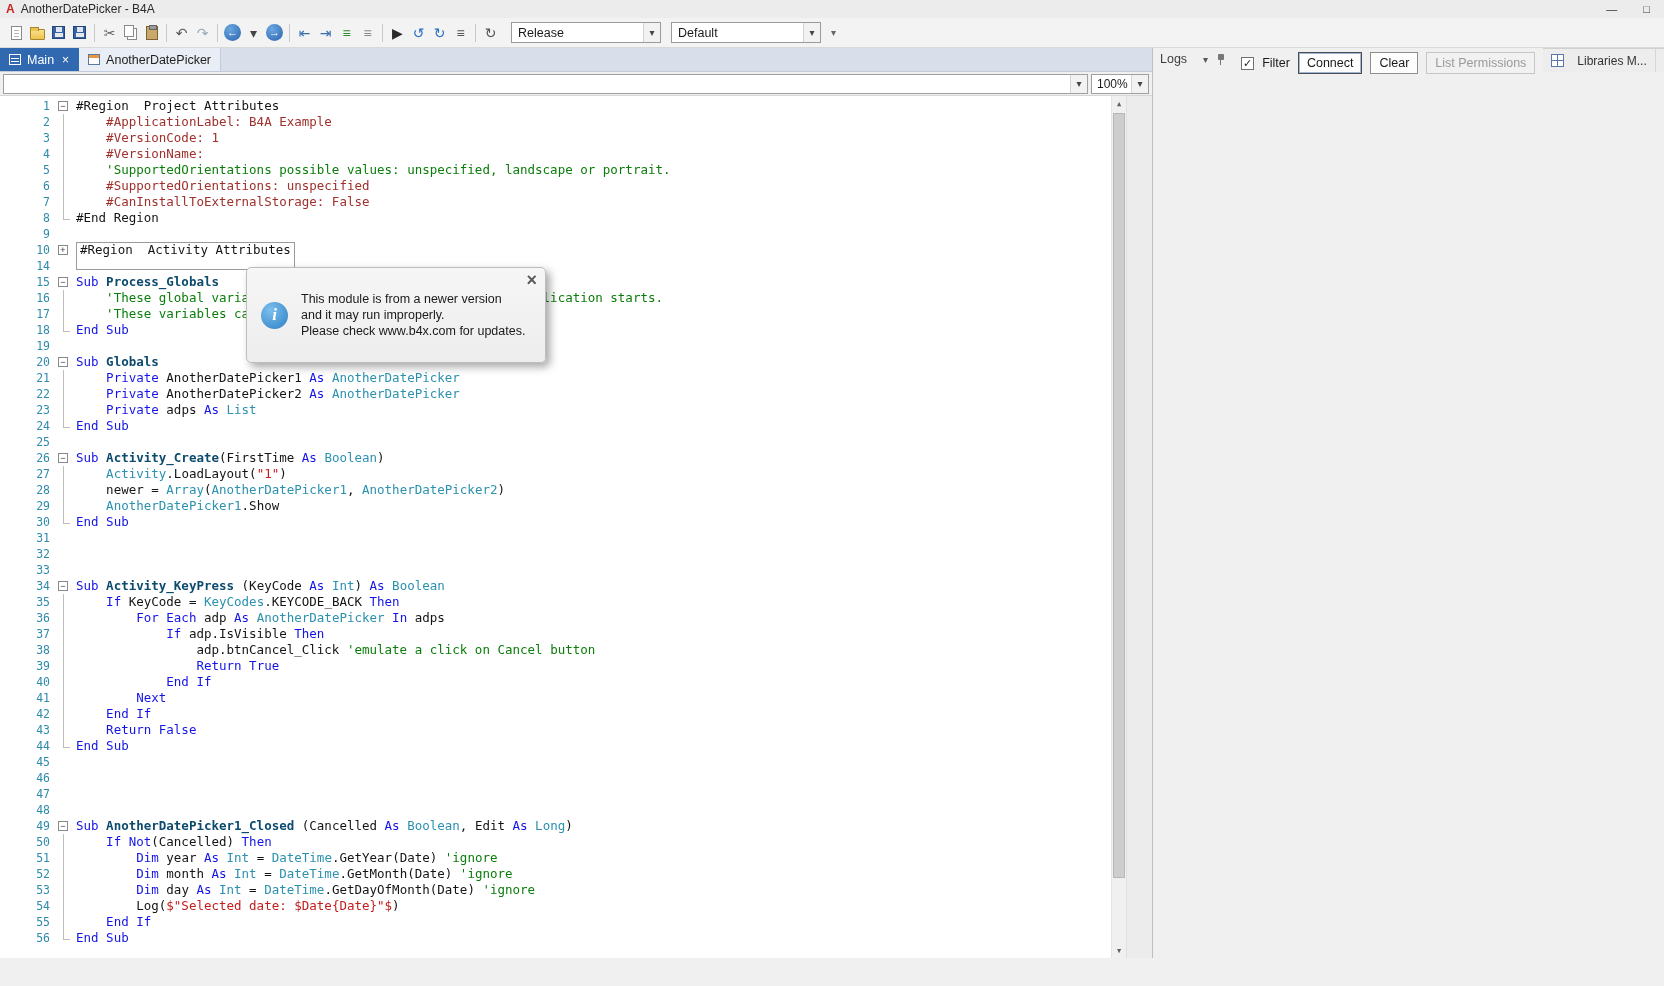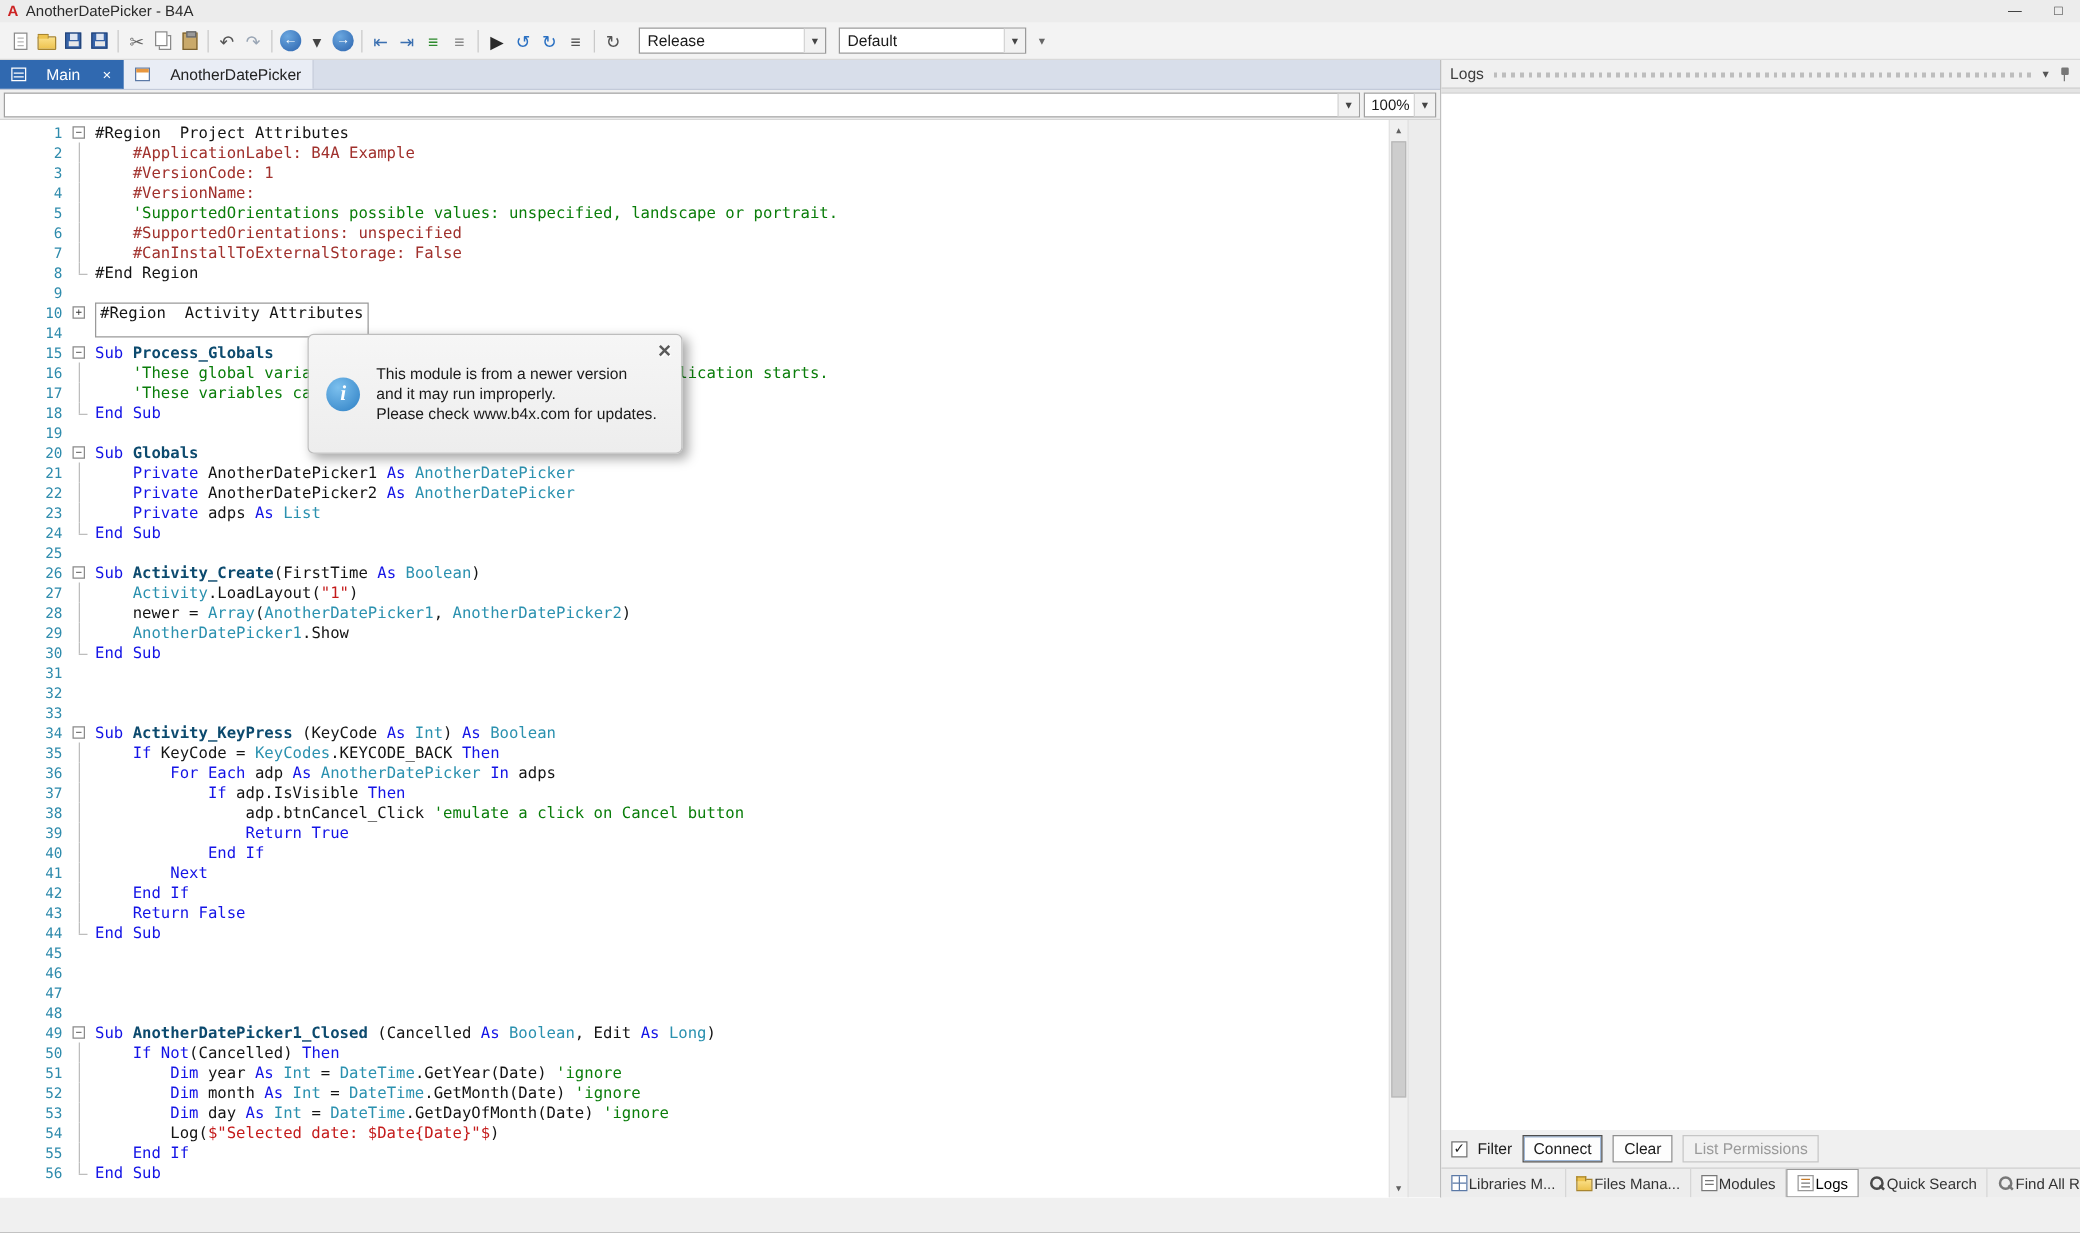--- a/index.html
+++ b/index.html
@@ -43,25 +43,25 @@
   .ic-floppy::after{content:"";position:absolute;left:2px;bottom:1px;width:8px;height:4px;background:#e8e8e8}
   .ic-copy{width:10px;height:12px;background:#fff;border:1px solid #8a8a8a;box-shadow:3px 3px 0 -1px #fff,3px 3px 0 0 #8a8a8a;margin:-3px 3px 0 0}
   .ic-paste{width:12px;height:14px;background:#c9a96a;border:1px solid #7c6230}
   .ic-paste::before{content:"";position:absolute;left:2px;top:-2px;width:6px;height:3px;background:#9a9a9a;border:1px solid #666}
   .ic-circle{width:17px;height:17px;border-radius:50%;background:radial-gradient(circle at 35% 30%,#6aa7e0,#2b63ad);
              color:#fff;font-size:11px;line-height:17px;text-align:center;font-weight:bold}
 
   
   .main{display:flex;height:910px}
   .editor-pane{width:1152px;position:relative;background:#fff;flex:none}
-  .logs-pane{flex:1;display:flex;flex-direction:column;background:#f0f0f0;border-left:1px solid #bfbfbf;overflow:hidden}
+  .logs-pane{flex:1;display:flex;flex-direction:row;background:#f0f0f0;border-left:1px solid #bfbfbf;overflow:hidden}
 
   
   .tabbar{height:24px;background:#d8deea;display:flex;align-items:stretch;border-bottom:1px solid #c3cad9}
-  .tab{display:flex;align-items:center;gap:16px;padding:0 9px;font-size:12.5px;color:#222;background:#e9edf5;border-right:1px solid #c3cad9}
+  .tab{display:flex;align-items:center;gap:6px;padding:0 9px;font-size:12.5px;color:#222;background:#e9edf5;border-right:1px solid #c3cad9}
   .tab.active{background:#3069b0;color:#fff;border-right:1px solid #3069b0}
   .tab-close{font-size:12px;margin-left:2px}
   .tab-ic{display:inline-block;position:relative;width:12px;height:11px}
   .module-icon{border:1px solid #fff;background:transparent}
   .module-icon::before{content:"";position:absolute;left:1px;right:1px;top:3px;height:1px;background:#fff;box-shadow:0 3px 0 #fff}
   .designer-icon{border:1px solid #5b79a6;background:#fff}
   .designer-icon::before{content:"";position:absolute;left:0;right:0;top:0;height:3px;background:#e8973f}
 
   
   .combobar{height:24px;display:flex;align-items:center;gap:3px;padding:1px 3px;background:#f0f0f0;border-bottom:1px solid #d6d6d6}
@@ -125,21 +125,21 @@
   .checkbox{width:13px;height:13px;background:#fff;border:1px solid #707070;display:flex;align-items:center;justify-content:center;flex:none}
   .check{font-size:11px;line-height:1;color:#222}
   .btn{height:22px;padding:0 8px;background:#fdfdfd;border:1px solid #8e8e8e;font-size:12.5px;
        font-family:"Liberation Sans",sans-serif;display:flex;align-items:center;color:#1a1a1a}
   .btn.primary{border:1px solid #4d4d4d;box-shadow:inset 0 0 0 1px #9fb8d8}
   .btn.disabled{color:#9a9a9a;border-color:#c6c6c6;background:#f1f1f1}
 
   
   .bottom-tabs{height:24px;flex:none;display:flex;align-items:stretch;background:#ededed;border-top:1px solid #d0d0d0;
                font-size:12px;overflow:hidden;white-space:nowrap}
-  .btab{display:flex;align-items:center;gap:1px;padding:0 8px;border-right:1px solid #d6d6d6;color:#333;flex:none}
+  .btab{display:flex;align-items:center;gap:13px;padding:0 8px;border-right:1px solid #d6d6d6;color:#333;flex:none}
   .btab.active{background:#fff;border:1px solid #9a9a9a;color:#000}
   .mi{width:13px;height:13px;position:relative;display:inline-block;flex:none}
   .libraries-icon{border:1px solid #5b79a6;background:#fff}
   .libraries-icon::before{content:"";position:absolute;left:0;right:0;top:5px;height:1px;background:#5b79a6}
   .libraries-icon::after{content:"";position:absolute;top:0;bottom:0;left:5px;width:1px;background:#5b79a6}
   .files-icon{background:linear-gradient(#fbe089,#edc34f);border:1px solid #a8852f;height:10px;margin-top:3px}
   .files-icon::before{content:"";position:absolute;top:-3px;left:-1px;width:6px;height:3px;background:#edc34f;
                       border:1px solid #a8852f;border-bottom:none}
   .modules-icon{background:#fff;border:1px solid #777}
   .modules-icon::before{content:"";position:absolute;left:2px;right:2px;top:3px;height:1px;background:#777;box-shadow:0 3px 0 #777}

